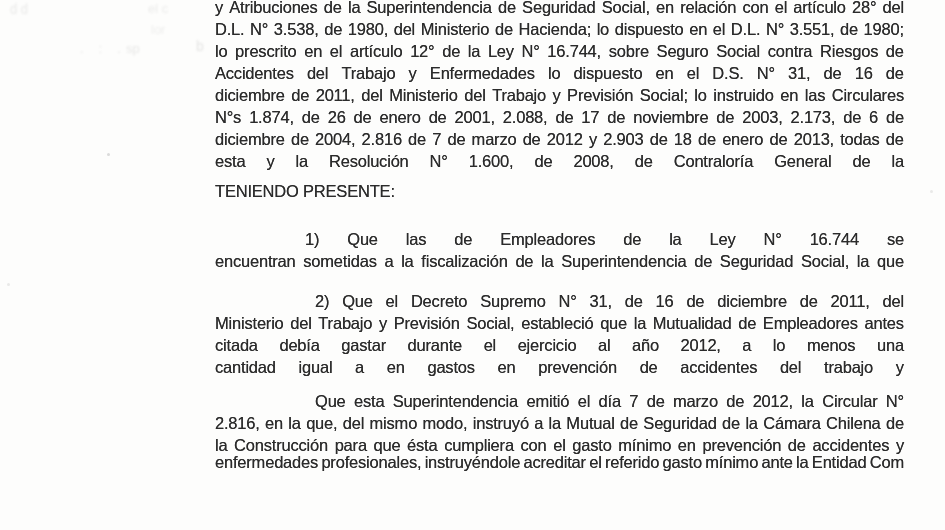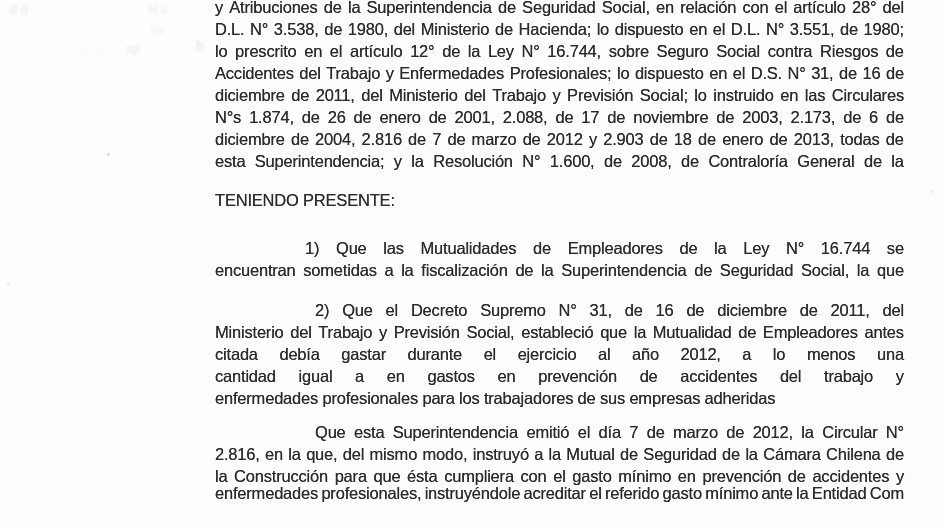--- a/index.html
+++ b/index.html
@@ -9,21 +9,21 @@
     font-family:"Liberation Sans",sans-serif;
   }
   .page{position:absolute;inset:0;background:#fdfdfc}
   .textblock{
     position:absolute;left:215px;top:-4px;width:689px;
     color:#2b2b2b;font-size:16.5px;line-height:22px;letter-spacing:-0.2px;
     text-shadow:0 0 0.6px rgba(35,35,35,0.8);
   }
   .line{height:22px;white-space:nowrap}
   .line.just{display:flex;justify-content:space-between}
-  .heading{margin-top:17px;height:22px}
+  .heading{margin-top:8px;height:22px}
   .p1{margin-top:0}
   .p2{margin-top:26px}
   .p3{margin-top:18px}
   .p4{margin-top:12px}
   
   .smudge{
     position:absolute;color:#6f6f6f;font-size:13px;
     filter:blur(1px);pointer-events:none;white-space:nowrap;
   }
   .a0{left:10px;top:2px;opacity:.14;transform:scaleY(1.1)}
@@ -109,21 +109,20 @@
           <span>contra</span>
           <span>Riesgos</span>
           <span>de</span>
         </div>
         <div class="line just">
           <span>Accidentes</span>
           <span>del</span>
           <span>Trabajo</span>
           <span>y</span>
           <span>Enfermedades</span>
-          <span>Profesionales;</span>
           <span>lo</span>
           <span>dispuesto</span>
           <span>en</span>
           <span>el</span>
           <span>D.S.</span>
           <span>N°</span>
           <span>31,</span>
           <span>de</span>
           <span>16</span>
           <span>de</span>
@@ -183,42 +182,40 @@
           <span>18</span>
           <span>de</span>
           <span>enero</span>
           <span>de</span>
           <span>2013,</span>
           <span>todas</span>
           <span>de</span>
         </div>
         <div class="line just">
           <span>esta</span>
-          <span>Superintendencia;</span>
           <span>y</span>
           <span>la</span>
           <span>Resolución</span>
           <span>N°</span>
           <span>1.600,</span>
           <span>de</span>
           <span>2008,</span>
           <span>de</span>
           <span>Contraloría</span>
           <span>General</span>
           <span>de</span>
           <span>la</span>
         </div>
       </div>
     <div class="heading">TENIENDO PRESENTE:</div>
     <div class="para p2">
         <div class="line just" style="padding-left: 90px;">
           <span>1)</span>
           <span>Que</span>
           <span>las</span>
-          <span>Mutualidades</span>
           <span>de</span>
           <span>Empleadores</span>
           <span>de</span>
           <span>la</span>
           <span>Ley</span>
           <span>N°</span>
           <span>16.744</span>
           <span>se</span>
         </div>
         <div class="line just">
@@ -291,21 +288,20 @@
           <span>en</span>
           <span>gastos</span>
           <span>en</span>
           <span>prevención</span>
           <span>de</span>
           <span>accidentes</span>
           <span>del</span>
           <span>trabajo</span>
           <span>y</span>
         </div>
-        <div class="line">enfermedades profesionales para los trabajadores de sus empresas adheridas</div>
       </div>
     <div class="para p4">
         <div class="line just" style="padding-left: 100px;">
           <span>Que</span>
           <span>esta</span>
           <span>Superintendencia</span>
           <span>emitió</span>
           <span>el</span>
           <span>día</span>
           <span>7</span>

